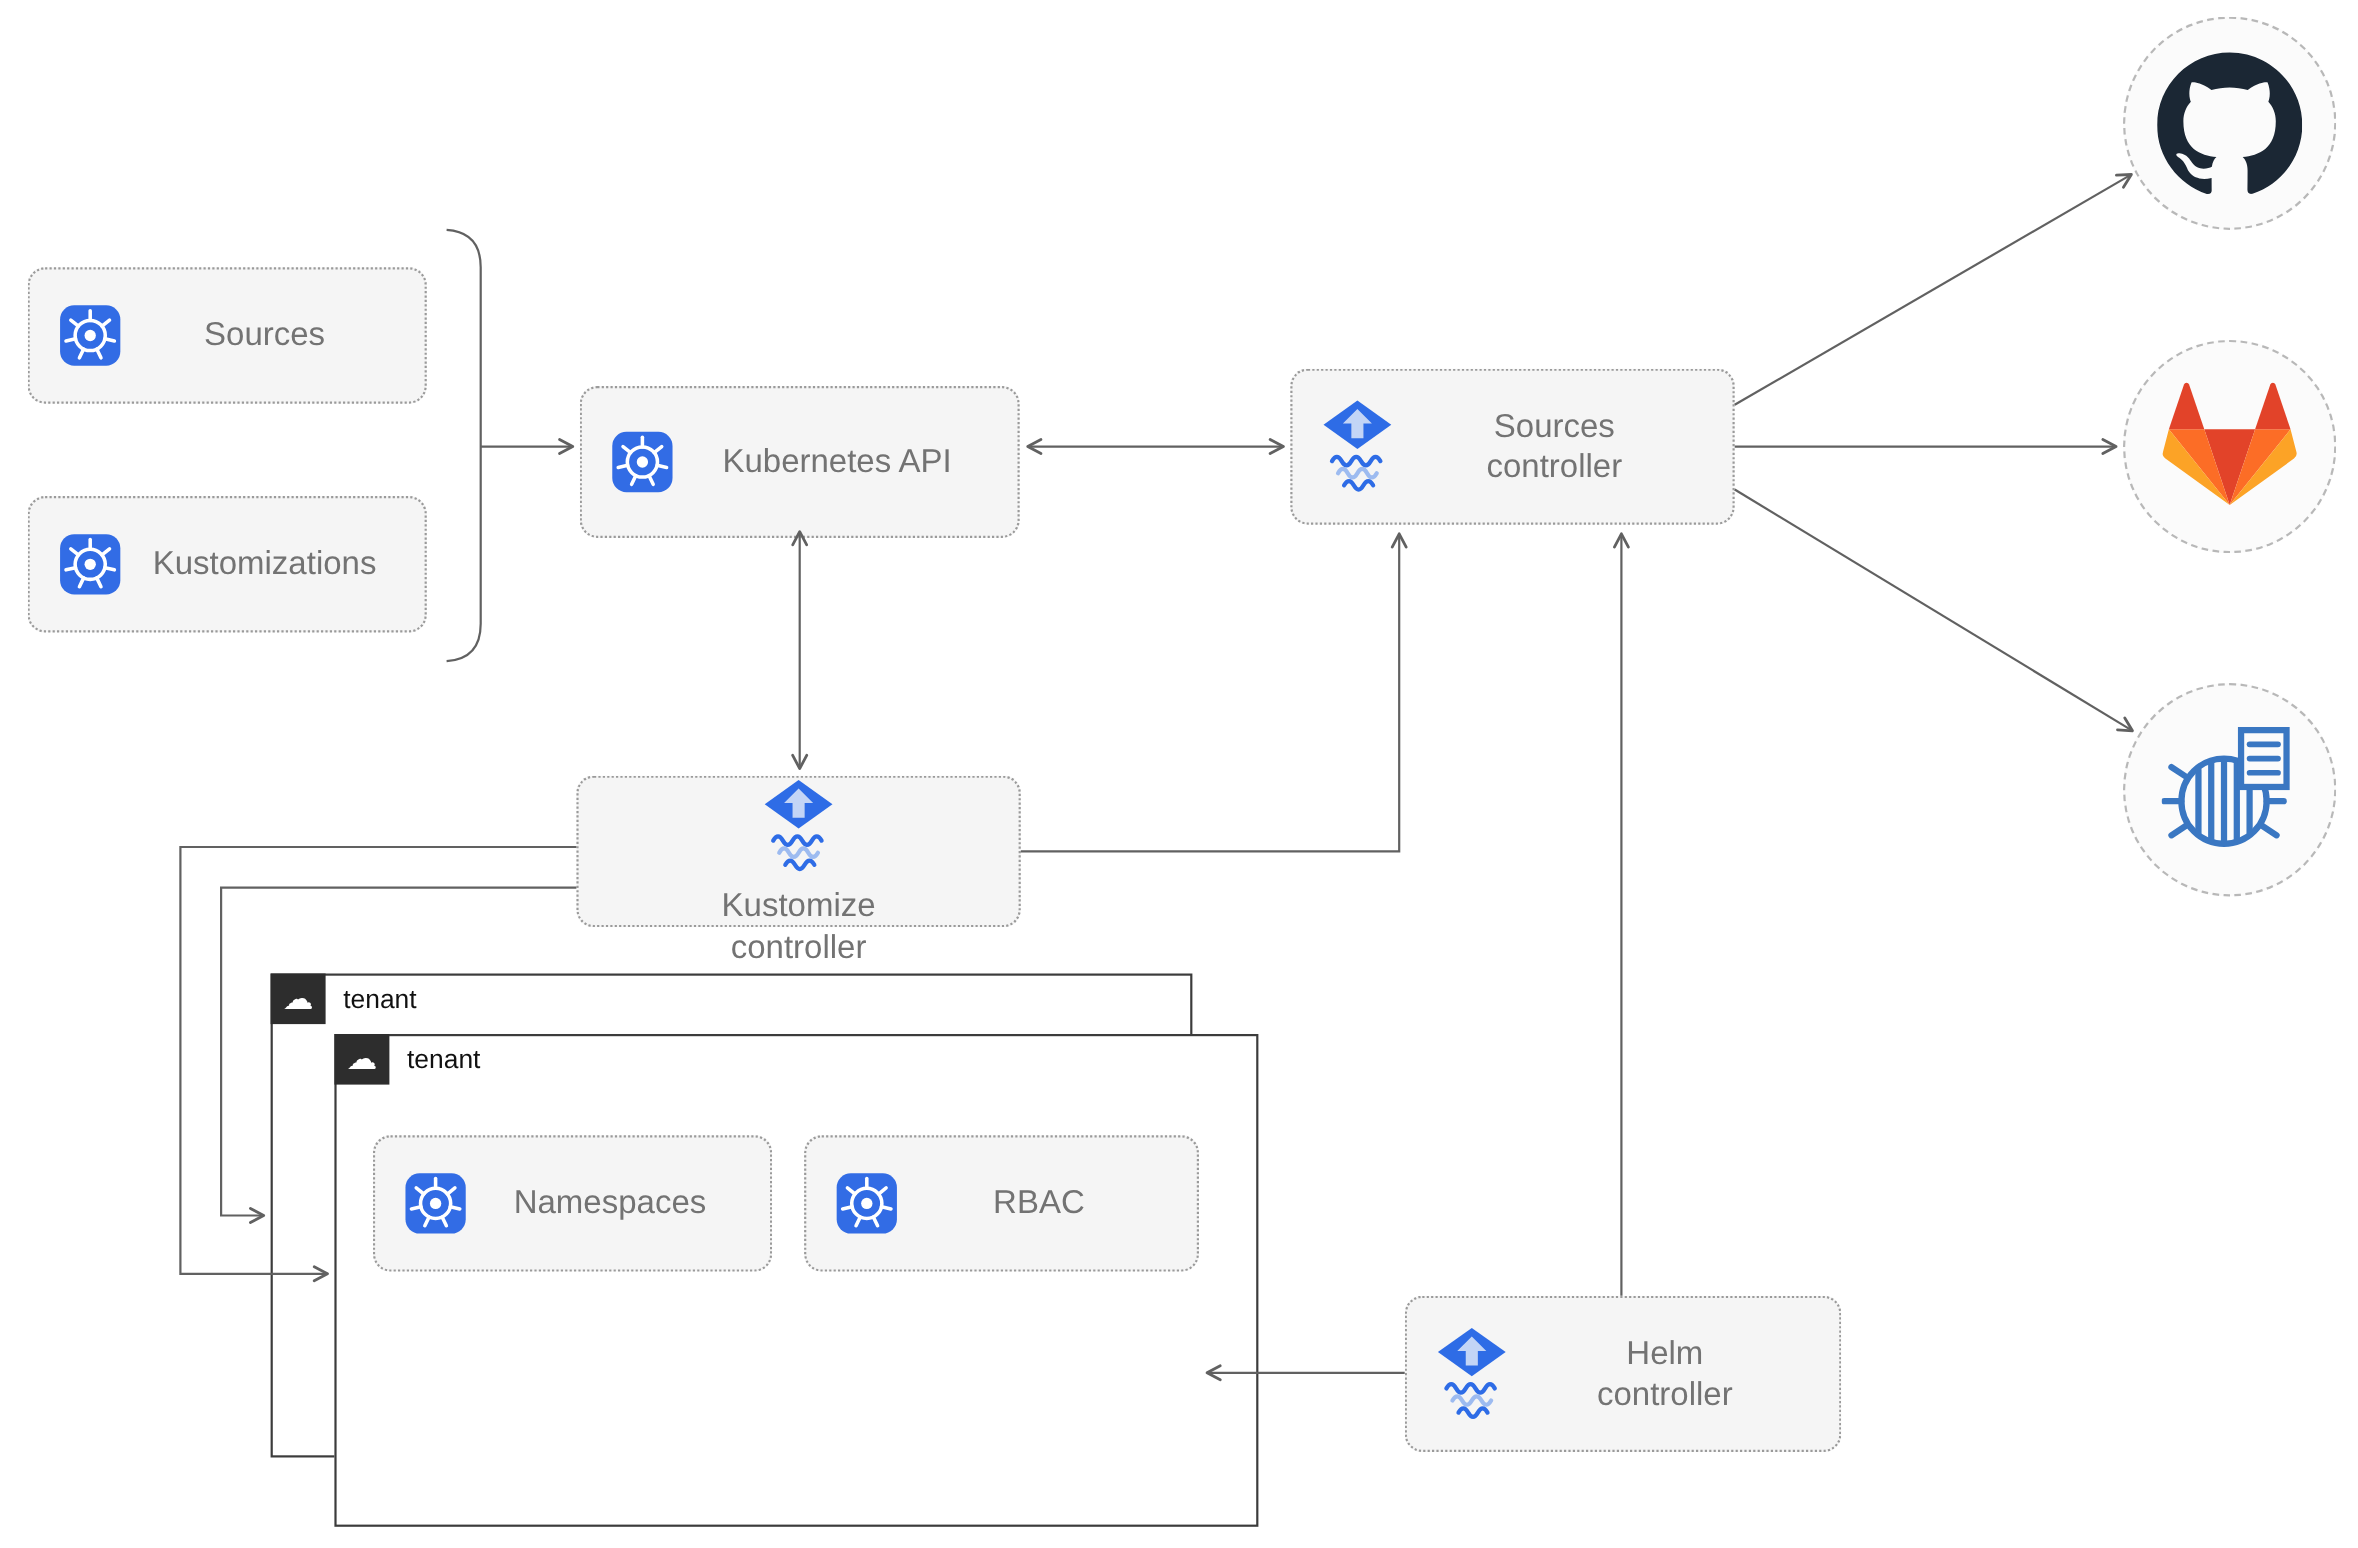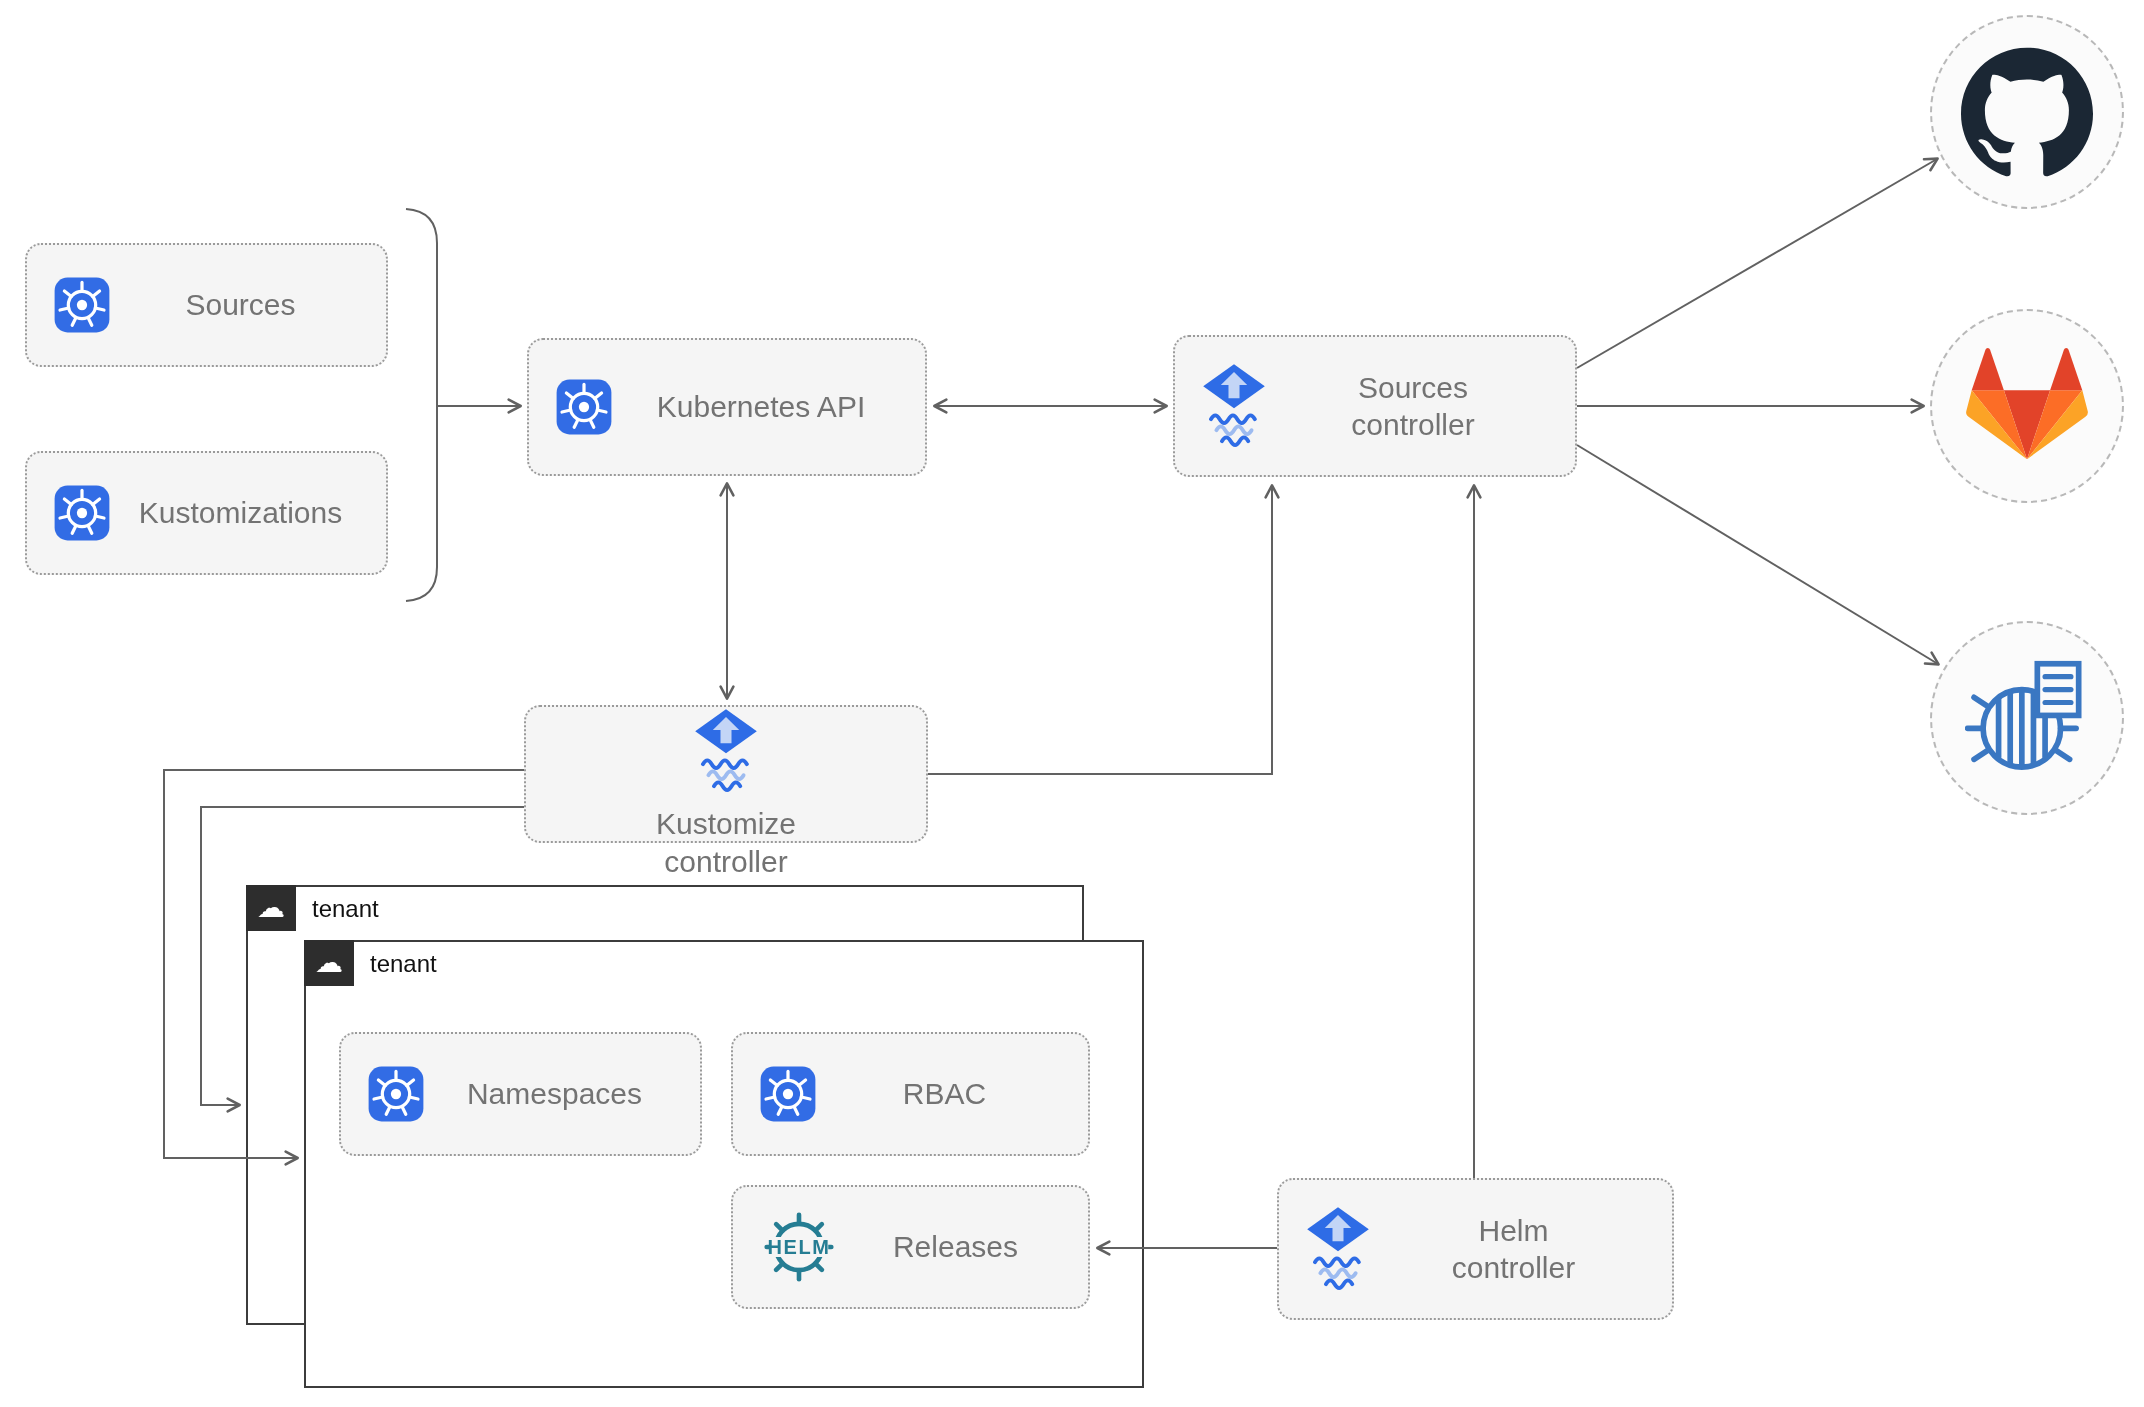--- a/index.html
+++ b/index.html
@@ -175,21 +175,21 @@
     <span class="node-label">Sources</span>
   </div>
 
   <div class="node" style="left:25px; top:451px; width:363px; height:124px;">
     <svg class="ic ic-k8s">
         <use href="#icon-k8s"></use>
       </svg>
     <span class="node-label">Kustomizations</span>
   </div>
 
-  <div class="node" style="left:527px; top:338px; width:400px; height:138px;justify-content:flex-end;">
+  <div class="node" style="left:527px; top:351px; width:400px; height:138px;justify-content:flex-end;">
     <svg class="ic ic-k8s">
         <use href="#icon-k8s"></use>
       </svg>
     <span class="node-label">Kubernetes API</span>
   </div>
 
   <div class="node" style="left:1173px; top:335px; width:404px; height:142px;">
     <svg class="ic ic-flux">
         <use href="#icon-flux"></use>
       </svg>
@@ -221,26 +221,20 @@
   </div>
 
   <div class="node" style="left:731px; top:1032px; width:359px; height:124px;">
     <svg class="ic ic-k8s">
         <use href="#icon-k8s"></use>
       </svg>
     <span class="node-label">RBAC</span>
   </div>
 
 
-  <div class="node" style="left:731px; top:1185px; width:359px; height:124px;">
-    <svg class="ic ic-helm">
-        <use href="#icon-helm"></use>
-      </svg>
-    <span class="node-label">Releases</span>
-  </div>
 
   <div class="endpoint" style="left:1930px; top:15px;">
     <svg class="ic ic-github">
         <use href="#icon-github"></use>
       </svg>
   </div>
 
   <div class="endpoint" style="left:1930px; top:309px;">
     <svg class="ic ic-gitlab">
         <use href="#icon-gitlab"></use>

